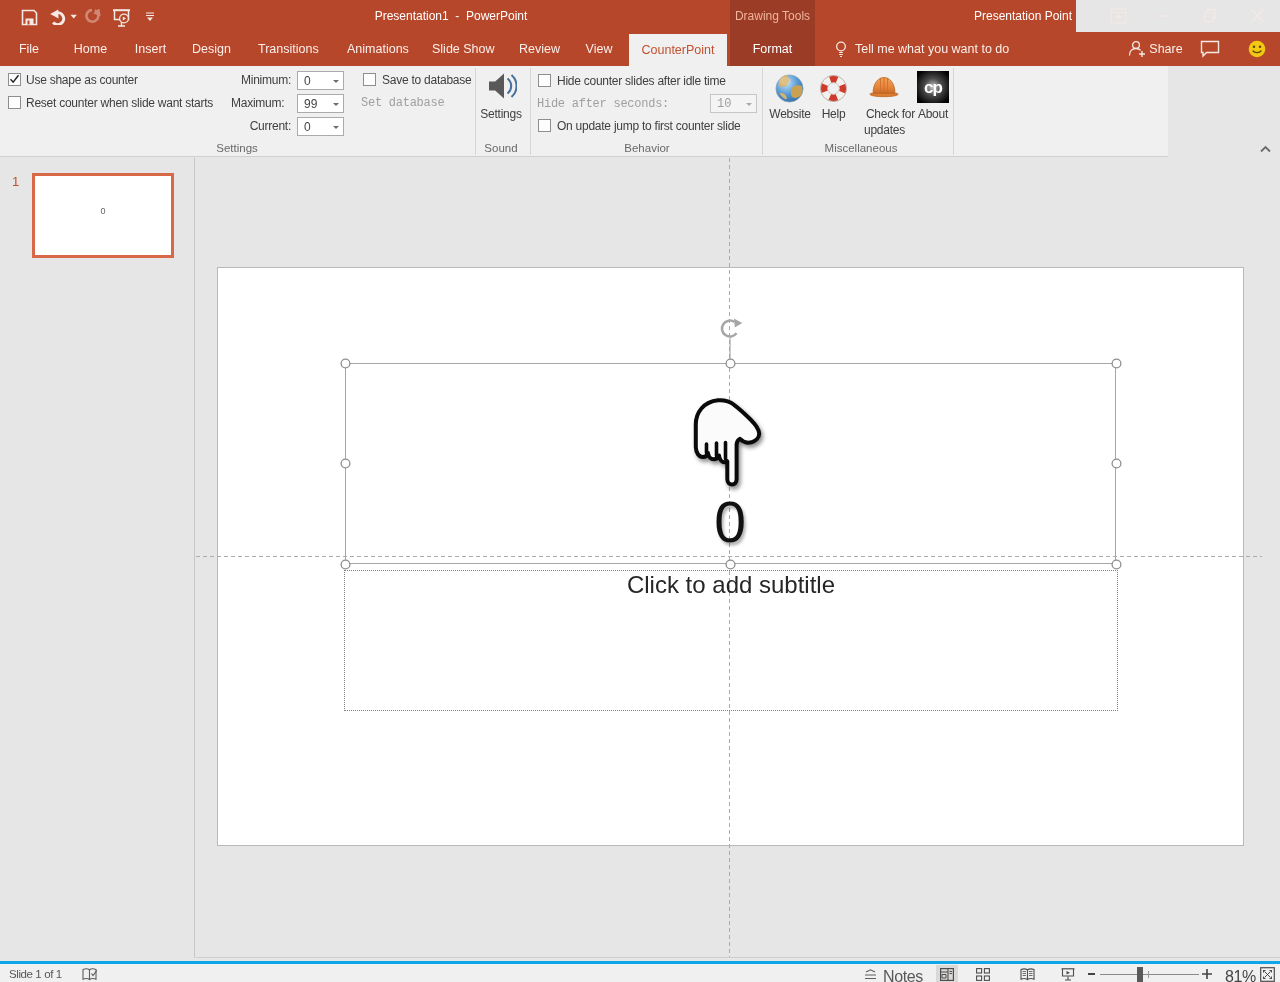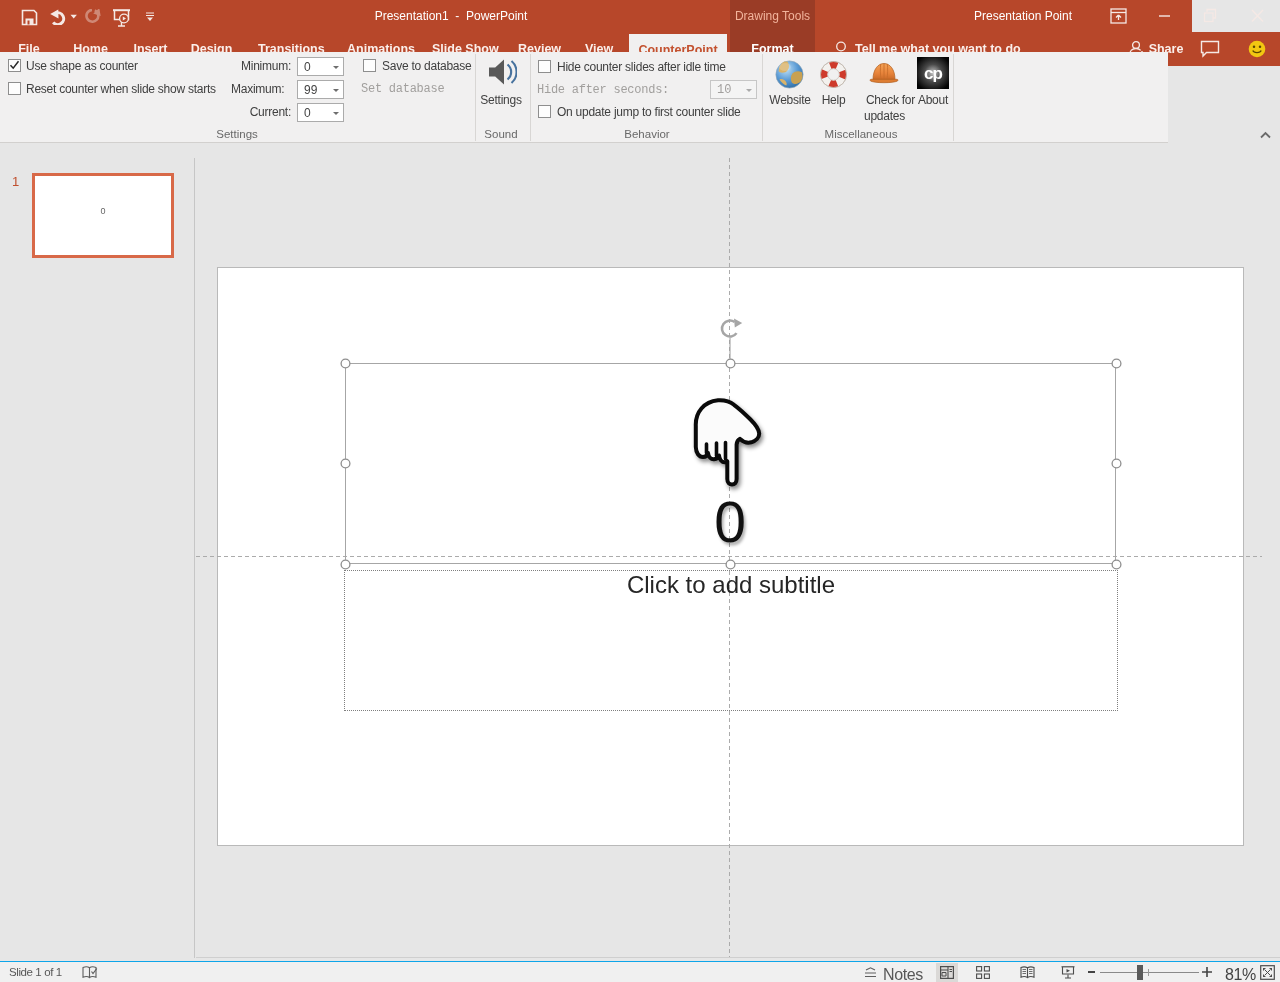--- a/index.html
+++ b/index.html
@@ -1,39 +1,39 @@
 <!DOCTYPE html>
 <html><head>
 <meta charset="utf-8">
 <style>
   * { margin:0; padding:0; box-sizing:border-box; -webkit-font-smoothing:antialiased; }
   html,body { width:1280px; height:982px; overflow:hidden; }
   body { font-family:"Liberation Sans", sans-serif; position:relative; background:#E6E6E6; }
   .abs { position:absolute; }
   
-  #titlebar { position:absolute; left:0; top:0; width:1192px; height:32px; background:#B7472A; }
+  #titlebar { position:absolute; left:0; top:0; width:1076px; height:32px; background:#B7472A; }
   #tabrow { position:absolute; left:0; top:32px; width:1280px; height:34px; background:#B7472A; }
   .ttl { color:#FFFFFF; font-size:12px; }
-  .tab { position:absolute; top:0; height:34px; line-height:34px; color:#FBEFEB; font-size:12.5px; text-align:center; white-space:nowrap;font-weight:bold; }
+  .tab { position:absolute; top:0; height:34px; line-height:34px; color:#FBEFEB; font-size:12.5px; text-align:center; white-space:nowrap; }
   
-  #ribbon { position:absolute; left:0; top:52px; width:1168px; height:91px; background:#F1F0F0; border-bottom:1px solid #D2D0CE; }
+  #ribbon { position:absolute; left:0; top:66px; width:1168px; height:91px; background:#F1F0F0; border-bottom:1px solid #D2D0CE; }
   .rtext { position:absolute; font-size:12px; color:#404040; white-space:nowrap; letter-spacing:-0.25px; }
   .rgray { color:#A19F9D;font-family:Liberation Mono, monospace; }
   .glabel { position:absolute; font-size:11.5px; color:#696969; text-align:center; white-space:nowrap; }
   .gsep { position:absolute; top:2px; width:1px; height:87px; background:#D8D6D4; }
   .cb { position:absolute; width:13px; height:13px; background:#FDFDFD; border:1px solid #8E8E8E; }
   .spin { position:absolute; width:47px; height:19px; background:#FFFFFF; border:1px solid #ABABAB; font-size:12px; color:#444; }
   .spin .val { position:absolute; left:6px; top:2px; }
   .sparrow { position:absolute; right:4px; top:8px; width:0; height:0; border-left:3px solid transparent; border-right:3px solid transparent; border-top:3.5px solid #6E6E6E; }
   
   #editor { position:absolute; left:0; top:158px; width:1280px; height:803px; background:#E6E6E6; }
   #panel-sep { position:absolute; left:194px; top:158px; width:1px; height:800px; background:#C6C6C6; }
   #slide { position:absolute; left:217px; top:267px; width:1027px; height:579px; background:#FFFFFF; border:1px solid #B9B9B9; }
   
-  #statusbar { position:absolute; left:0; top:961px; width:1280px; height:21px; background:#F0F0F0; border-top:1px solid #0ea5e9; }
+  #statusbar { position:absolute; left:0; top:961px; width:1280px; height:21px; background:#F0F0F0; border-top:3px solid #0ea5e9; }
   .sbtext { position:absolute; font-size:16px; color:#585858; letter-spacing:-0.4px; white-space:nowrap; }
 </style>
 </head>
 <body>
 <div id="titlebar">
 
   <svg class="abs" style="left:21px;top:9px" width="17" height="17" viewBox="0 0 17 17">
     <path d="M1.5 1.5 H13 L15.5 4 V15.5 H1.5 Z" fill="none" stroke="#F5E9E5" stroke-width="1.6"></path>
     <rect x="4.5" y="9.5" width="8" height="6" fill="#F5E9E5"></rect>
     <rect x="6.5" y="11.5" width="2" height="4" fill="#B7472A"></rect>
@@ -128,21 +128,21 @@
 </div>
 <div id="ribbon">
 
   <div class="cb" style="left:8px;top:7px">
     <svg width="11" height="11" viewBox="0 0 11 11" style="position:absolute;left:0;top:0">
         <path d="M1.5 5.2 L4.2 8.2 L9.5 1.3" fill="none" stroke="#262626" stroke-width="1.5"></path>
       </svg>
   </div>
   <div class="rtext" style="left:26px;top:7px">Use shape as counter</div>
   <div class="cb" style="left:8px;top:30px"></div>
-  <div class="rtext" style="left:26px;top:30px">Reset counter when slide show starts</div>
+  <div class="rtext" style="left:26px;top:30px">Reset counter when slide want starts</div>
   <div class="rtext" style="left:231px;top:7px;width:60px;text-align:right">Minimum:</div>
   <div class="rtext" style="left:231px;top:30px;width:60px;">Maximum:</div>
   <div class="rtext" style="left:231px;top:53px;width:60px;text-align:right">Current:</div>
   <div class="spin" style="left:297px;top:5px">
       <span class="val">0</span>
       <span class="sparrow"></span>
     </div>
   <div class="spin" style="left:297px;top:28px">
       <span class="val">99</span>
       <span class="sparrow"></span>

